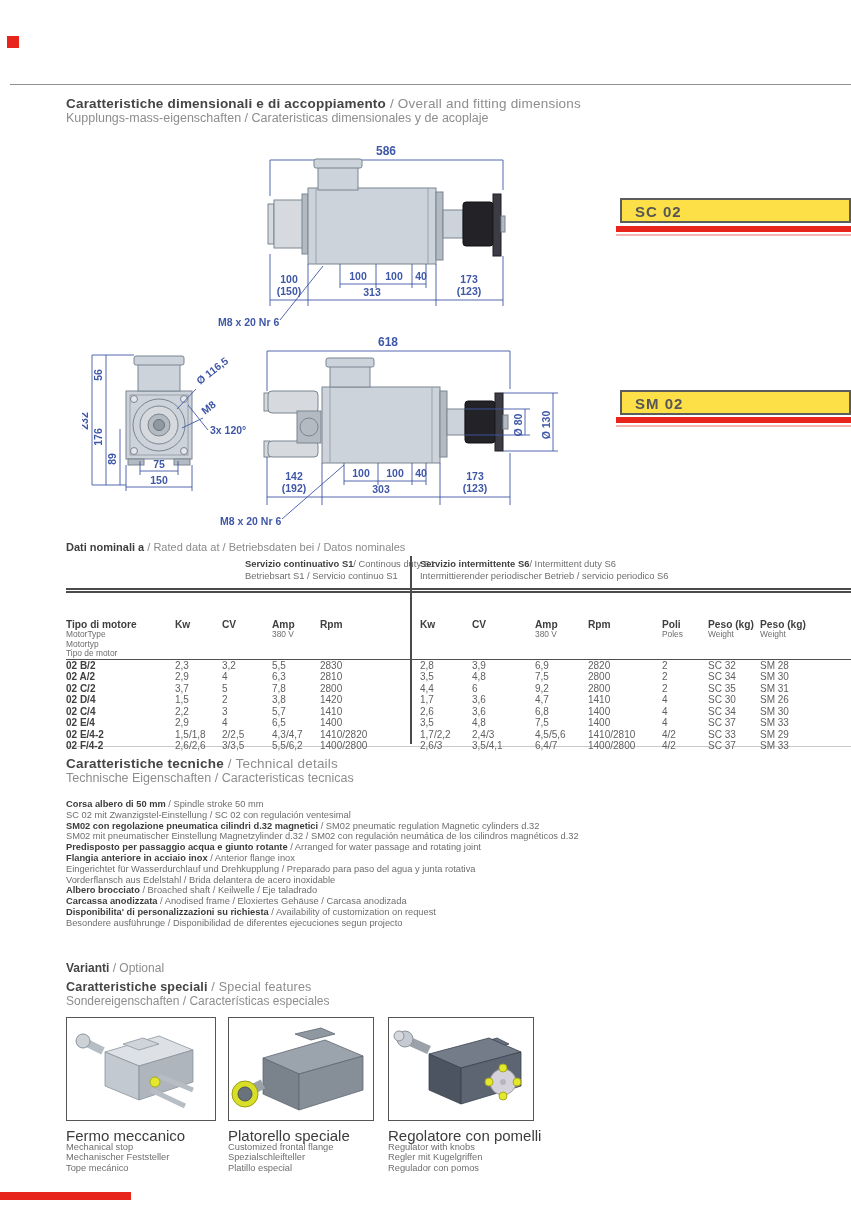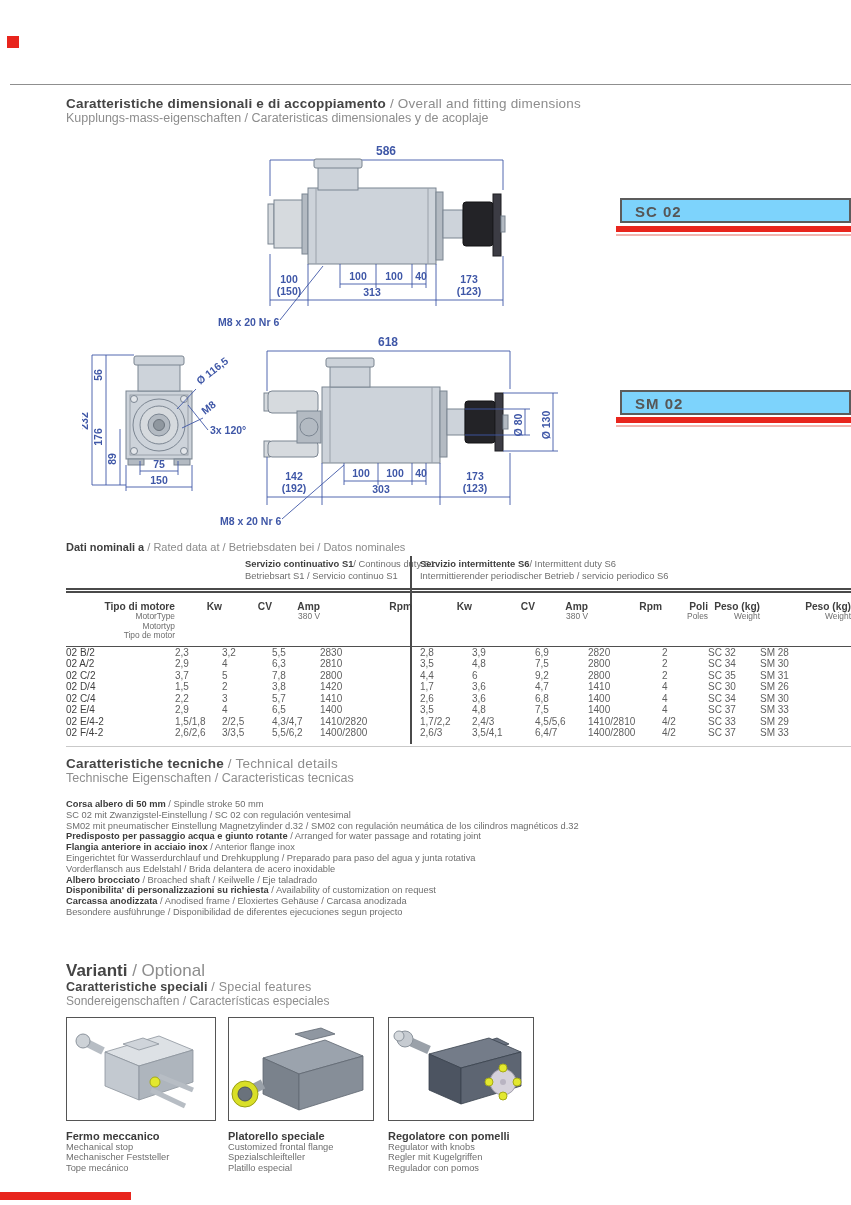--- a/index.html
+++ b/index.html
@@ -12,54 +12,54 @@
   .red-square{left:7px;top:36px;width:12px;height:12px;background:#e8251d}
   .top-rule{left:10px;top:84px;width:841px;height:1px;background:#8f8f8f}
   .bottom-red-bar{left:0;top:1192px;width:131px;height:8px;background:#e8251d}
 
   
   .h1{font-size:13.5px;color:#8d8d8d;letter-spacing:.2px;white-space:nowrap}
   .h1 b{color:#454545}
   .h1-sub{font-size:12.5px;color:#8d8d8d;white-space:nowrap}
 
   
-  .model-box{left:620px;top:198px;width:231px;height:25px;border:2px solid #5c5c5c;background:#7dd3fc;
+  .model-box{left:620px;top:198px;width:231px;height:25px;border:2px solid #5c5c5c;background:#fde047;
              font-size:15px;font-weight:bold;color:#565656;padding:3px 0 0 13px;letter-spacing:1px}
   .red-bar{left:616px;width:235px;height:6px;background:#e8251d}
   .pink-bar{left:616px;width:235px;height:2px;background:#f2b5af}
 
   
   .rated-heading{font-size:11px;color:#8a8a8a;white-space:nowrap}
   .rated-heading b{color:#3f3f3f}
   .duty-label{font-size:9.4px;color:#6e6e6e;line-height:11.5px;white-space:nowrap}
   .duty-label b{color:#3f3f3f}
   .dbl-line{left:66px;top:588px;width:785px;height:5px;border-top:2px solid #4a4a4a;border-bottom:2px solid #4a4a4a}
   .v-divider{left:410px;top:556px;width:2px;height:188px;background:#4a4a4a}
   .table-bottom{left:66px;top:746px;width:785px;height:1px;background:#c9c9c9}
 
   table.rated{position:absolute;left:66px;top:594px;width:785px;border-collapse:collapse;table-layout:fixed;
               font-size:10px;color:#5f5f5f}
-  .rated th{text-align:right;vertical-align:top;font-weight:normal;height:52px;padding-top:7px}
+  .rated th{text-align:left;vertical-align:top;font-weight:normal;height:52px;padding-top:25px}
   .rated thead tr{border-bottom:1.5px solid #4f4f4f}
   .rated td{padding:0;line-height:11.5px;white-space:nowrap}
   .rated th:nth-child(6),.rated td:nth-child(6){padding-left:8px}
   .rated .hb{font-size:10.2px;font-weight:bold;color:#3f3f3f;display:block;line-height:11px}
   .rated .hs{font-size:8.4px;color:#6e6e6e;display:block;line-height:9.6px}
-  .rated td.cell-type{font-weight:normal;color:#3f3f3f}
+  .rated td.cell-type{font-weight:bold;color:#3f3f3f}
 
   
   .tech-line{font-size:9.3px;line-height:10.8px;color:#6e6e6e;white-space:nowrap}
   .tech-line b{color:#3c3c3c}
-  .varianti{font-size:17px;color:#8d8d8d}
+  .varianti{font-size:12px;color:#8d8d8d}
   .varianti b{color:#454545}
 
   
   .feature-box{border:1px solid #555;background:#fff;top:1017px;height:104px}
   .feature-caption{top:1131px;font-size:9.3px;line-height:10.6px;color:#6e6e6e;white-space:nowrap}
-  .feature-caption .cap-bold{font-weight:bold;font-size:11px;color:#3c3c3c}
+  .feature-caption .cap-bold{font-weight:normal;font-size:15px;color:#3c3c3c}
 
   
   svg text{font-family:"Liberation Sans",sans-serif}
   .dim{fill:#3f57a7;font-weight:bold;font-size:10.5px}
   .dim-big{fill:#3f57a7;font-weight:bold;font-size:12px}
   .dimline{stroke:#3f57a7;stroke-width:.9;fill:none}
   .body-f{fill:#cdd3da;stroke:#7b8591;stroke-width:1}
   .body-d{fill:#b3bac2;stroke:#7b8591;stroke-width:1}
   .body-l{fill:#d6dade;stroke:#7b8591;stroke-width:1}
   .blk{fill:#232327;stroke:#121214;stroke-width:1}
@@ -427,28 +427,29 @@
           <td>SM 33</td>
         </tr>
       </tbody>
   </table>
 
   <div class="abs h1" style="left:66px;top:756px"><b>Caratteristiche tecniche</b><span> / Technical details</span></div>
   <div class="abs h1-sub" style="left:66px;top:771px">Technische Eigenschaften / Caracteristicas tecnicas</div>
   <div class="abs" style="left:66px;top:799px">
       <div class="tech-line"><b>Corsa albero di 50 mm</b> / Spindle stroke 50 mm</div>
       <div class="tech-line">SC 02 mit Zwanzigstel-Einstellung / SC 02 con regulación ventesimal</div>
+      <div class="tech-line"><b>SM02 con regolazione pneumatica cilindri d.32 magnetici</b> / SM02 pneumatic regulation Magnetic cylinders d.32</div>
       <div class="tech-line">SM02 mit pneumatischer Einstellung Magnetzylinder d.32 / SM02 con regulación neumática de los cilindros magnéticos d.32</div>
       <div class="tech-line"><b>Predisposto per passaggio acqua e giunto rotante</b> / Arranged for water passage and rotating joint</div>
       <div class="tech-line"><b>Flangia anteriore in acciaio inox</b> / Anterior flange inox</div>
       <div class="tech-line">Eingerichtet für Wasserdurchlauf und Drehkupplung / Preparado para paso del agua y junta rotativa</div>
       <div class="tech-line">Vorderflansch aus Edelstahl / Brida delantera de acero inoxidable</div>
       <div class="tech-line"><b>Albero brocciato</b> / Broached shaft / Keilwelle / Eje taladrado</div>
+      <div class="tech-line"><b>Carcassa anodizzata</b> / Anodised frame / Eloxiertes Gehäuse / Carcasa anodizada</div>
       <div class="tech-line"><b>Disponibilita' di personalizzazioni su richiesta</b> / Availability of customization on request</div>
-      <div class="tech-line"><b>Carcassa anodizzata</b> / Anodised frame / Eloxiertes Gehäuse / Carcasa anodizada</div>
       <div class="tech-line">Besondere ausführunge / Disponibilidad de diferentes ejecuciones segun projecto</div>
     </div>
 
   <div class="abs varianti" style="left:66px;top:961px"><b>Varianti</b><span> / Optional</span></div>
   <div class="abs h1" style="left:66px;top:980px;font-size:12.5px"><b>Caratteristiche speciali</b><span> / Special features</span></div>
   <div class="abs h1-sub" style="left:66px;top:994px;font-size:12px">Sondereigenschaften / Características especiales</div>
 
   <div class="abs feature-box" style="left:66px;width:150px">
     <svg width="148" height="102" viewBox="0 0 148 102">
       <line x1="36" y1="33" x2="20" y2="25" stroke="#b7bdc4" stroke-width="8"></line>

